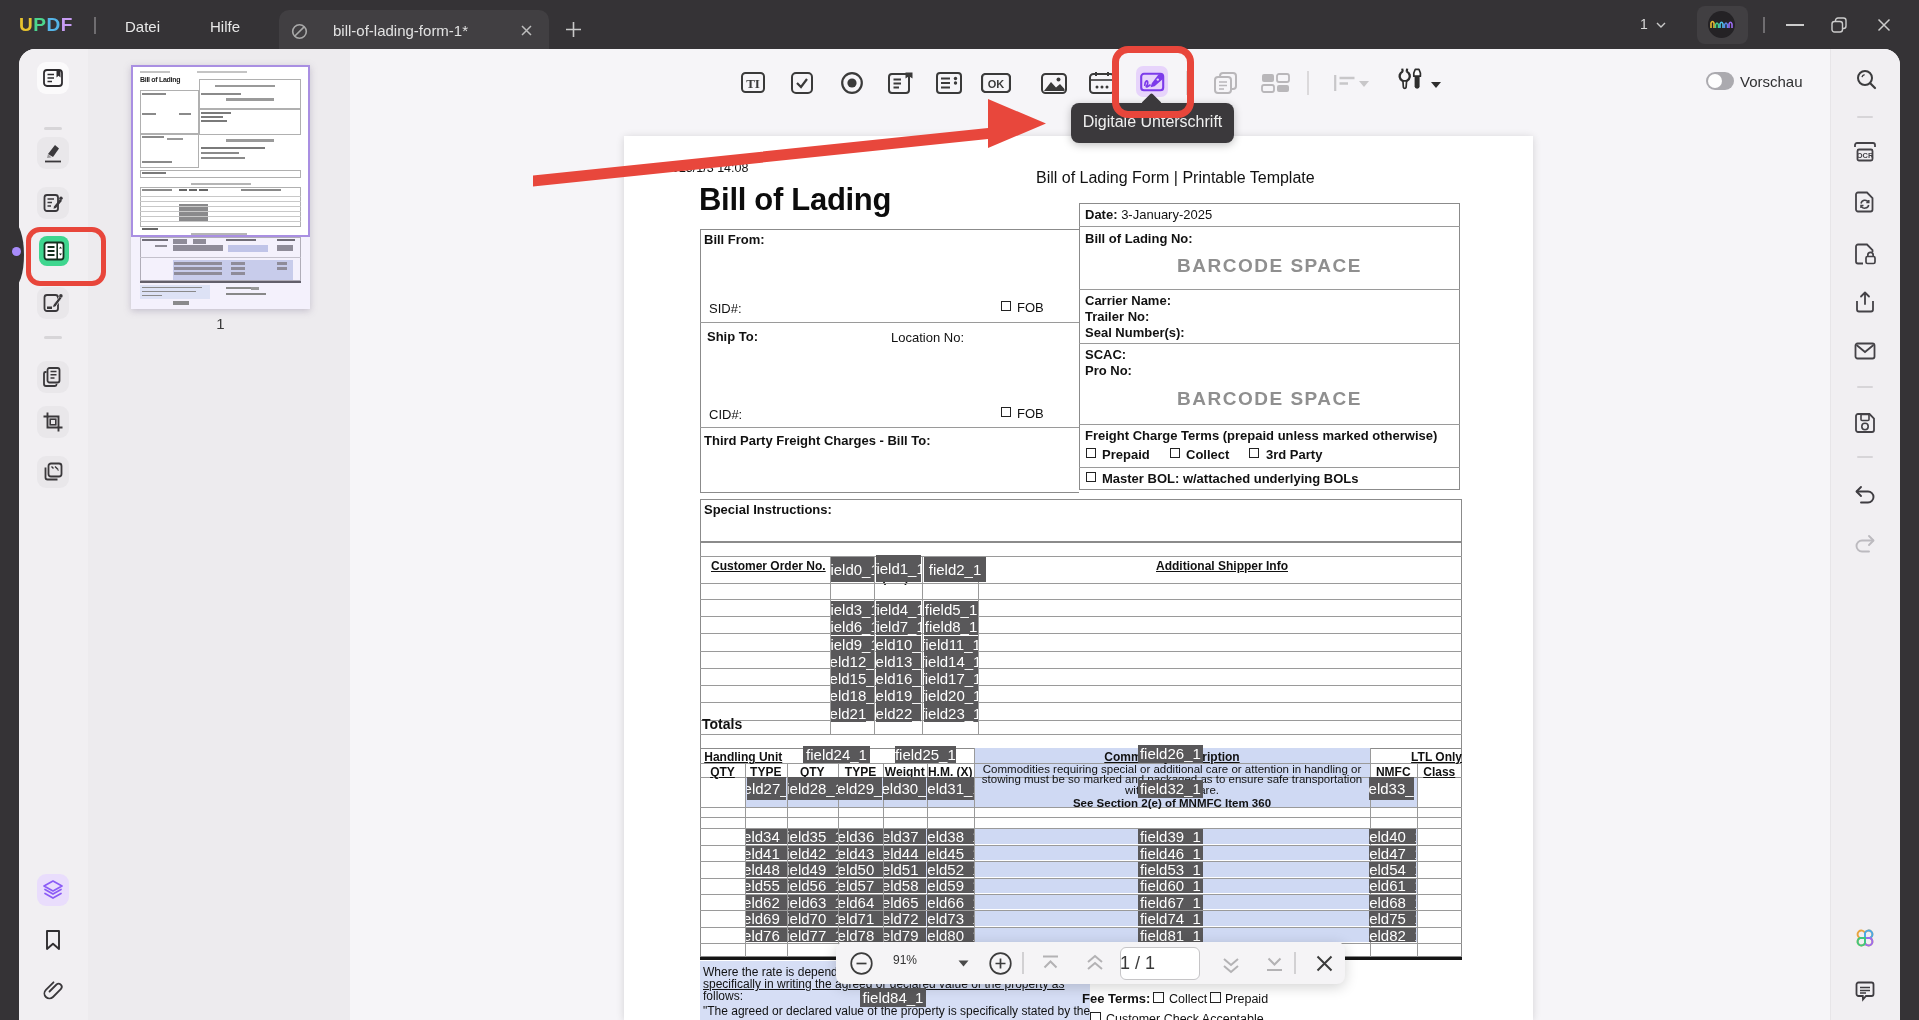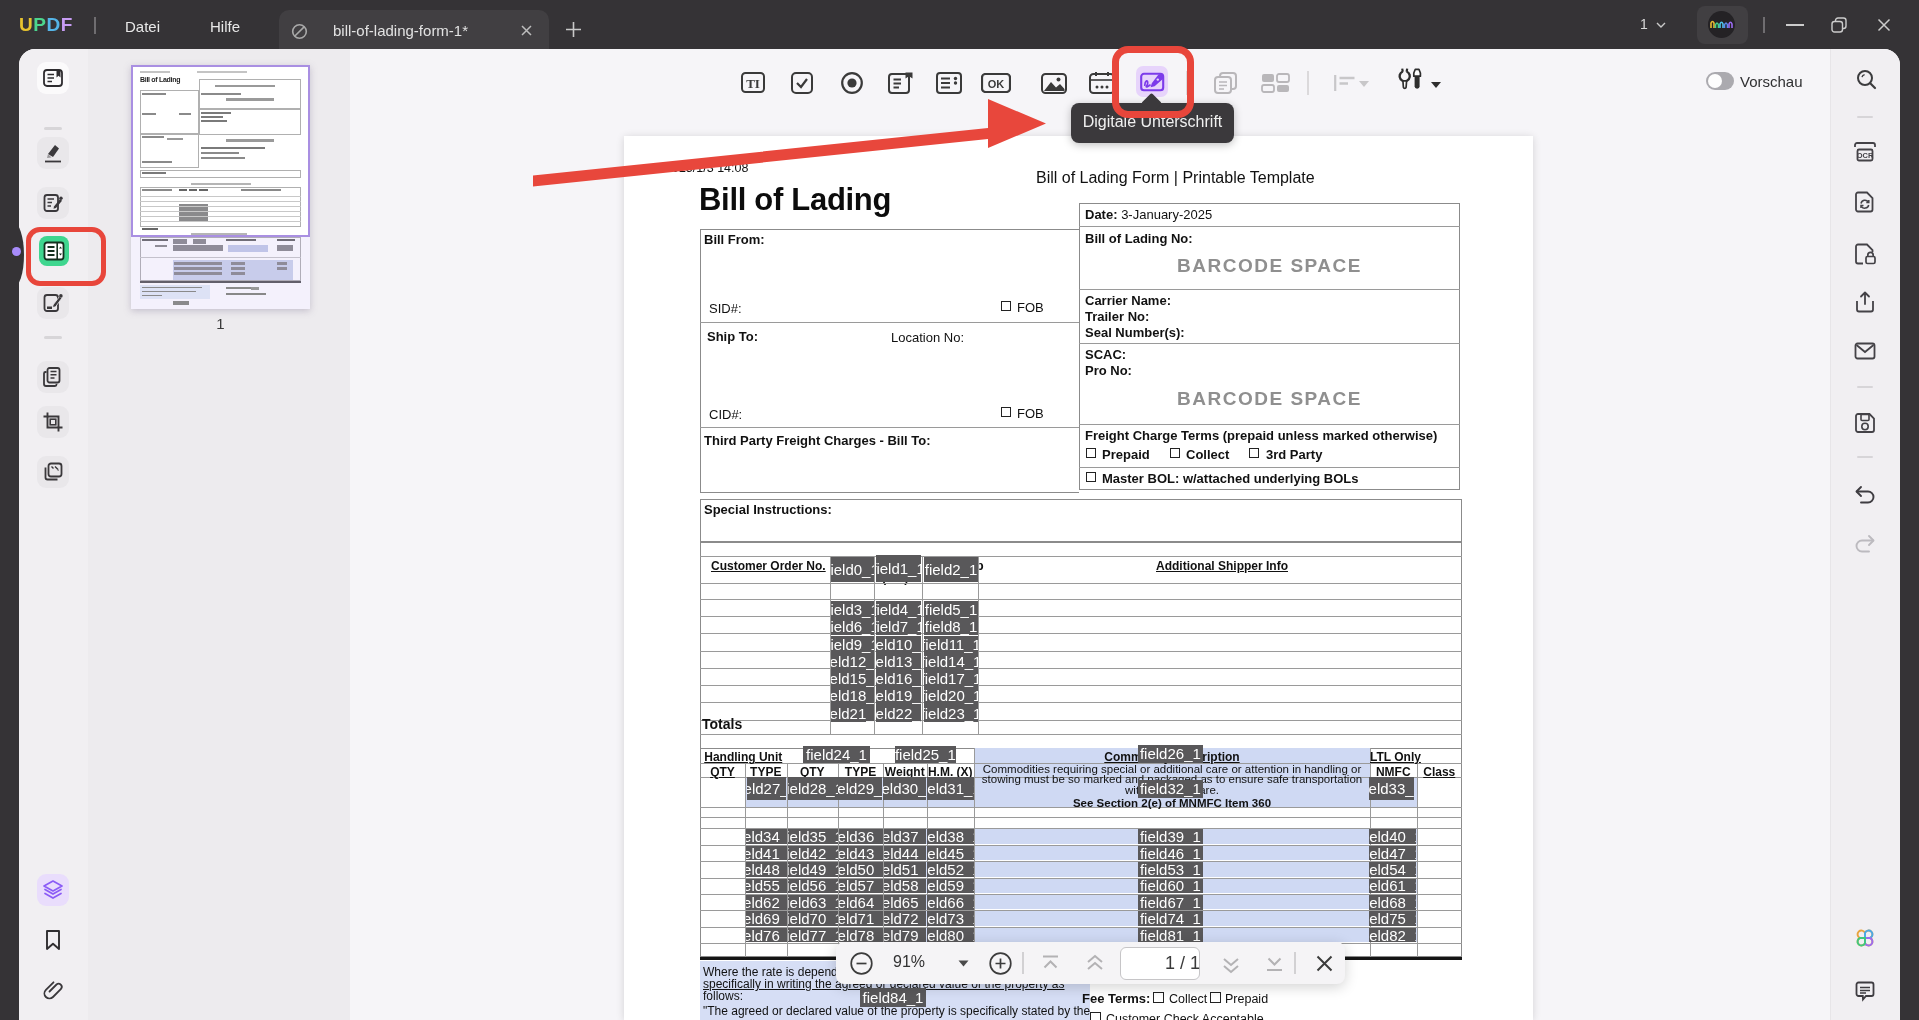--- a/index.html
+++ b/index.html
@@ -454,21 +454,21 @@
 <div class="cell-line" style="left:76px; top:480px; width:762px; height:1px;"></div>
 <div class="cell-line" style="left:76px; top:497.3px; width:762px; height:1px;"></div>
 <div class="cell-line" style="left:76px; top:514.5px; width:762px; height:1px;"></div>
 <div class="cell-line" style="left:76px; top:531.8px; width:762px; height:1px;"></div>
 <div class="cell-line" style="left:76px; top:549px; width:762px; height:1px;"></div>
 <div class="cell-line" style="left:76px; top:566.3px; width:762px; height:1px;"></div>
 <div class="cell-line" style="left:76px; top:583.5px; width:762px; height:1px;"></div>
 <div class="lbl" style="left:78px; top:580px; font-size:14px;">Totals</div>
 <div class="fieldbox" style="left:207px; top:421px; width:43px; height:25px;">field0_1</div>
 <div class="fieldbox" style="left:252px; top:419px; width:45px; height:27px;">field1_1</div>
-<div class="fieldbox" style="left:300px; top:421px; width:54px; height:25px;">field2_1</div>
+<div class="fieldbox" style="left:300px; top:421px; width:62px; height:25px;">field2_1</div>
 <div class="fieldbox" style="left:207px; top:465.0px; width:43px; height:17.3px;">field3_1</div>
 <div class="fieldbox" style="left:252px; top:465.0px; width:45px; height:17.3px;">field4_1</div>
 <div class="fieldbox" style="left:300px; top:465.0px; width:54px; height:17.3px;">field5_1</div>
 <div class="fieldbox" style="left:207px; top:482.2px; width:43px; height:17.3px;">field6_1</div>
 <div class="fieldbox" style="left:252px; top:482.2px; width:45px; height:17.3px;">field7_1</div>
 <div class="fieldbox" style="left:300px; top:482.2px; width:54px; height:17.3px;">field8_1</div>
 <div class="fieldbox" style="left:207px; top:499.5px; width:43px; height:17.3px;">field9_1</div>
 <div class="fieldbox" style="left:252px; top:499.5px; width:45px; height:17.3px;">field10_1</div>
 <div class="fieldbox" style="left:300px; top:499.5px; width:54px; height:17.3px;">field11_1</div>
 <div class="fieldbox" style="left:207px; top:516.7px; width:43px; height:17.3px;">field12_1</div>
@@ -509,21 +509,21 @@
 <div class="cell-line" style="left:76px; top:692.4px; width:762px; height:1px;"></div>
 <div class="cell-line" style="left:76px; top:708.8px; width:762px; height:1px;"></div>
 <div class="cell-line" style="left:76px; top:725.2px; width:762px; height:1px;"></div>
 <div class="cell-line" style="left:76px; top:741.6px; width:762px; height:1px;"></div>
 <div class="cell-line" style="left:76px; top:758px; width:762px; height:1px;"></div>
 <div class="cell-line" style="left:76px; top:774.4px; width:762px; height:1px;"></div>
 <div class="cell-line" style="left:76px; top:790.8px; width:762px; height:1px;"></div>
 <div class="cell-line" style="left:76px; top:807.2px; width:762px; height:1px;"></div>
 <div class="lbl th" style="left:76px; top:614px; width:86.5px; text-align:center;">Handling Unit</div>
 <div class="lbl th" style="left:350px; top:614px; width:396px; text-align:center;">Commodity Description</div>
-<div class="lbl th" style="left:746px; top:614px; width:92px; text-align:left;">LTL Only</div>
+<div class="lbl th" style="left:746px; top:614px; width:92px; text-align:right;">LTL Only</div>
 <div class="lbl th" style="left:76px; top:628.5px; width:45px; text-align:center;">QTY</div>
 <div class="lbl th" style="left:121px; top:628.5px; width:41.5px; text-align:center;">TYPE</div>
 <div class="lbl th" style="left:162.5px; top:628.5px; width:51.5px; text-align:center;">QTY</div>
 <div class="lbl th" style="left:214px; top:628.5px; width:45px; text-align:center;">TYPE</div>
 <div class="lbl th" style="left:259px; top:628.5px; width:43.5px; text-align:center;">Weight</div>
 <div class="lbl th" style="left:302.5px; top:628.5px; width:47.5px; text-align:center;">H.M. (X)</div>
 <div class="lbl th" style="left:746px; top:628.5px; width:46.5px; text-align:center;">NMFC</div>
 <div class="lbl th" style="left:792.5px; top:628.5px; width:45.5px; text-align:center;">Class</div>
 <div class="lbl th" style="left:746px; top:640.5px; width:46.5px; text-align:center;">No.</div>
 <div class="txt" style="left:350px; top:627.5px; width:396px; text-align:center; font-size:11.5px; white-space:normal; line-height:10.9px;">Commodities requiring special or additional care or attention in handling or stowing must be so marked and packaged as to ensure safe transportation with ordinary care.</div>
@@ -601,39 +601,39 @@
 <div class="txt" style="left:601px; top:856px; font-size:12.5px;">Prepaid</div>
 <div class="cb" style="left:466px; top:876px; width:11px; height:11px;"></div>
 <div class="txt" style="left:482px; top:876px; font-size:12.5px;">Customer Check Acceptable</div>
 </div>
 
 <div class="abs" style="left:836px; top:942px; width:509px; height:42px; background:#f5f4f6; border-radius:8px; box-shadow:0 3px 14px rgba(0,0,0,0.18);"></div>
 <svg class="abs" style="left:850px; top:952px;" width="23" height="23" viewBox="0 0 23 23">
     <circle cx="11.5" cy="11.5" r="10.3" fill="none" stroke="#3c3c3c" stroke-width="1.7"></circle>
     <path d="M6.5 11.5 H16.5" stroke="#3c3c3c" stroke-width="1.7"></path>
   </svg>
-<div class="abs" style="left:893px; top:953px; font-size:16px; color:#333;">91%</div>
+<div class="abs" style="left:893px; top:953px; font-size:12px; color:#333;">91%</div>
 <svg class="abs" style="left:957px; top:959px;" width="13" height="9" viewBox="0 0 13 9">
     <path d="M1.5 1.5 L6.5 7.5 L11.5 1.5 Z" fill="#4a4a4a"></path>
   </svg>
 <svg class="abs" style="left:989px; top:952px;" width="23" height="23" viewBox="0 0 23 23">
     <circle cx="11.5" cy="11.5" r="10.3" fill="none" stroke="#3c3c3c" stroke-width="1.7"></circle>
     <path d="M6.5 11.5 H16.5 M11.5 6.5 V16.5" stroke="#3c3c3c" stroke-width="1.7"></path>
   </svg>
 <div class="abs" style="left:1022px; top:952px; width:1.5px; height:22px; background:#d2d1d3;"></div>
 <svg class="abs" style="left:1041px; top:954px;" width="19" height="19" viewBox="0 0 19 19">
     <path d="M2 2.5 H17" stroke="#b3b2b4" stroke-width="2"></path>
     <path d="M3.5 13.5 L9.5 7.5 L15.5 13.5" fill="none" stroke="#b3b2b4" stroke-width="2"></path>
   </svg>
 <svg class="abs" style="left:1085px; top:953px;" width="20" height="20" viewBox="0 0 20 20">
     <path d="M3 9 L10 3 L17 9" fill="none" stroke="#b3b2b4" stroke-width="2"></path>
     <path d="M3 16 L10 10 L17 16" fill="none" stroke="#b3b2b4" stroke-width="2"></path>
   </svg>
 <div class="abs" style="left:1120px; top:947px; width:80px; height:33px; background:#fff; border:1px solid #c6c5c7; border-radius:6px;"></div>
-<div class="abs" style="left:1120px; top:953px; width:80px; text-align:right; font-size:18px; color:#3a3a3a;">1 / 1</div>
+<div class="abs" style="left:1120px; top:953px; width:80px; text-align:left; font-size:18px; color:#3a3a3a;">1 / 1</div>
 <svg class="abs" style="left:1221px; top:955px;" width="20" height="20" viewBox="0 0 20 20">
     <path d="M3 4 L10 10 L17 4" fill="none" stroke="#b3b2b4" stroke-width="2"></path>
     <path d="M3 11 L10 17 L17 11" fill="none" stroke="#b3b2b4" stroke-width="2"></path>
   </svg>
 <svg class="abs" style="left:1265px; top:954px;" width="19" height="19" viewBox="0 0 19 19">
     <path d="M3.5 4.5 L9.5 10.5 L15.5 4.5" fill="none" stroke="#b3b2b4" stroke-width="2"></path>
     <path d="M2 16 H17" stroke="#b3b2b4" stroke-width="2"></path>
   </svg>
 <div class="abs" style="left:1294px; top:952px; width:1.5px; height:22px; background:#d2d1d3;"></div>
 <svg class="abs" style="left:1315px; top:954px;" width="19" height="19" viewBox="0 0 19 19">

